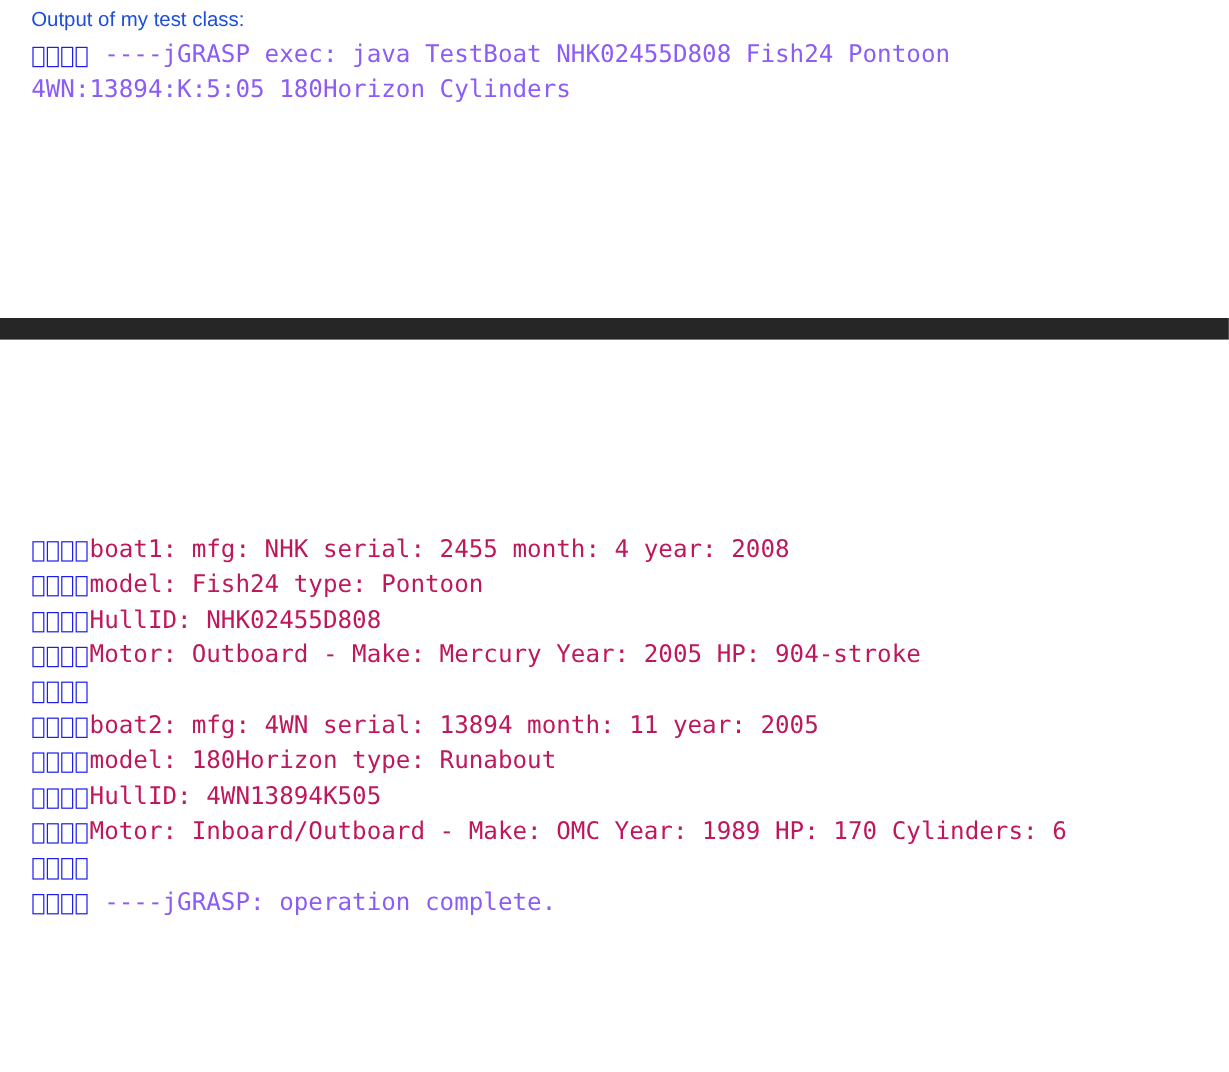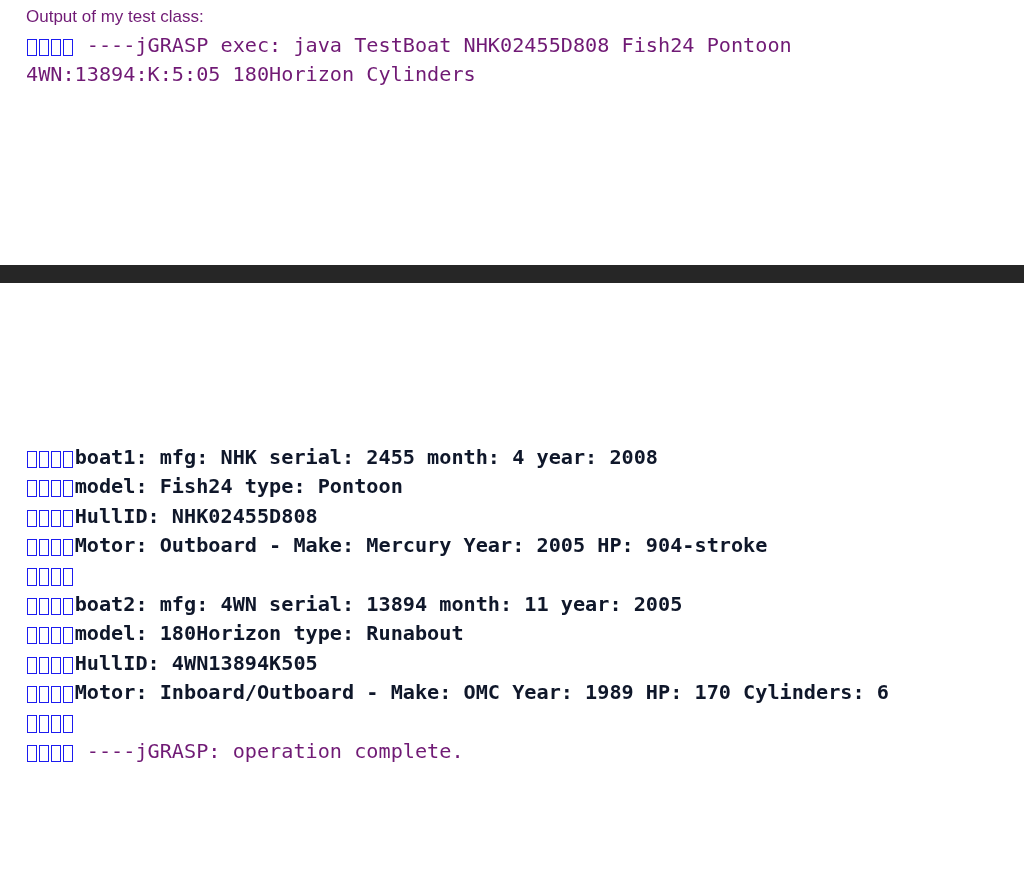--- a/index.html
+++ b/index.html
@@ -17,21 +17,21 @@
   }
 
   
   .caption {
     position: absolute;
     left: 26px;
     top: 6px;
     font-family: "Liberation Sans", sans-serif;
     font-size: 17px;
     line-height: 22px;
-    color: #701a75;
+    color: #1d4ed8;
     white-space: pre;
   }
 
   
   .console {
     position: absolute;
     left: 26px;
     font-family: "DejaVu Sans Mono", "Liberation Mono", monospace;
     font-size: 20.2px;
     line-height: 29.4px;
@@ -40,22 +40,22 @@
   }
   .console.top  { top: 31px; }
   .console.main { top: 443px; }
 
   .line {
     display: block;
     height: 29.4px;
     white-space: pre;
   }
 
-  .teal  { color: #701a75; }
-  .plain { color: #0f172a; font-weight: bold; }
+  .teal  { color: #8b5cf6; }
+  .plain { color: #be185d; }
 
   
   .tofu {
     display: inline-block;
     vertical-align: baseline;
     width: 12.16px;
     height: 0;
     position: relative;
     color: transparent;
   }

